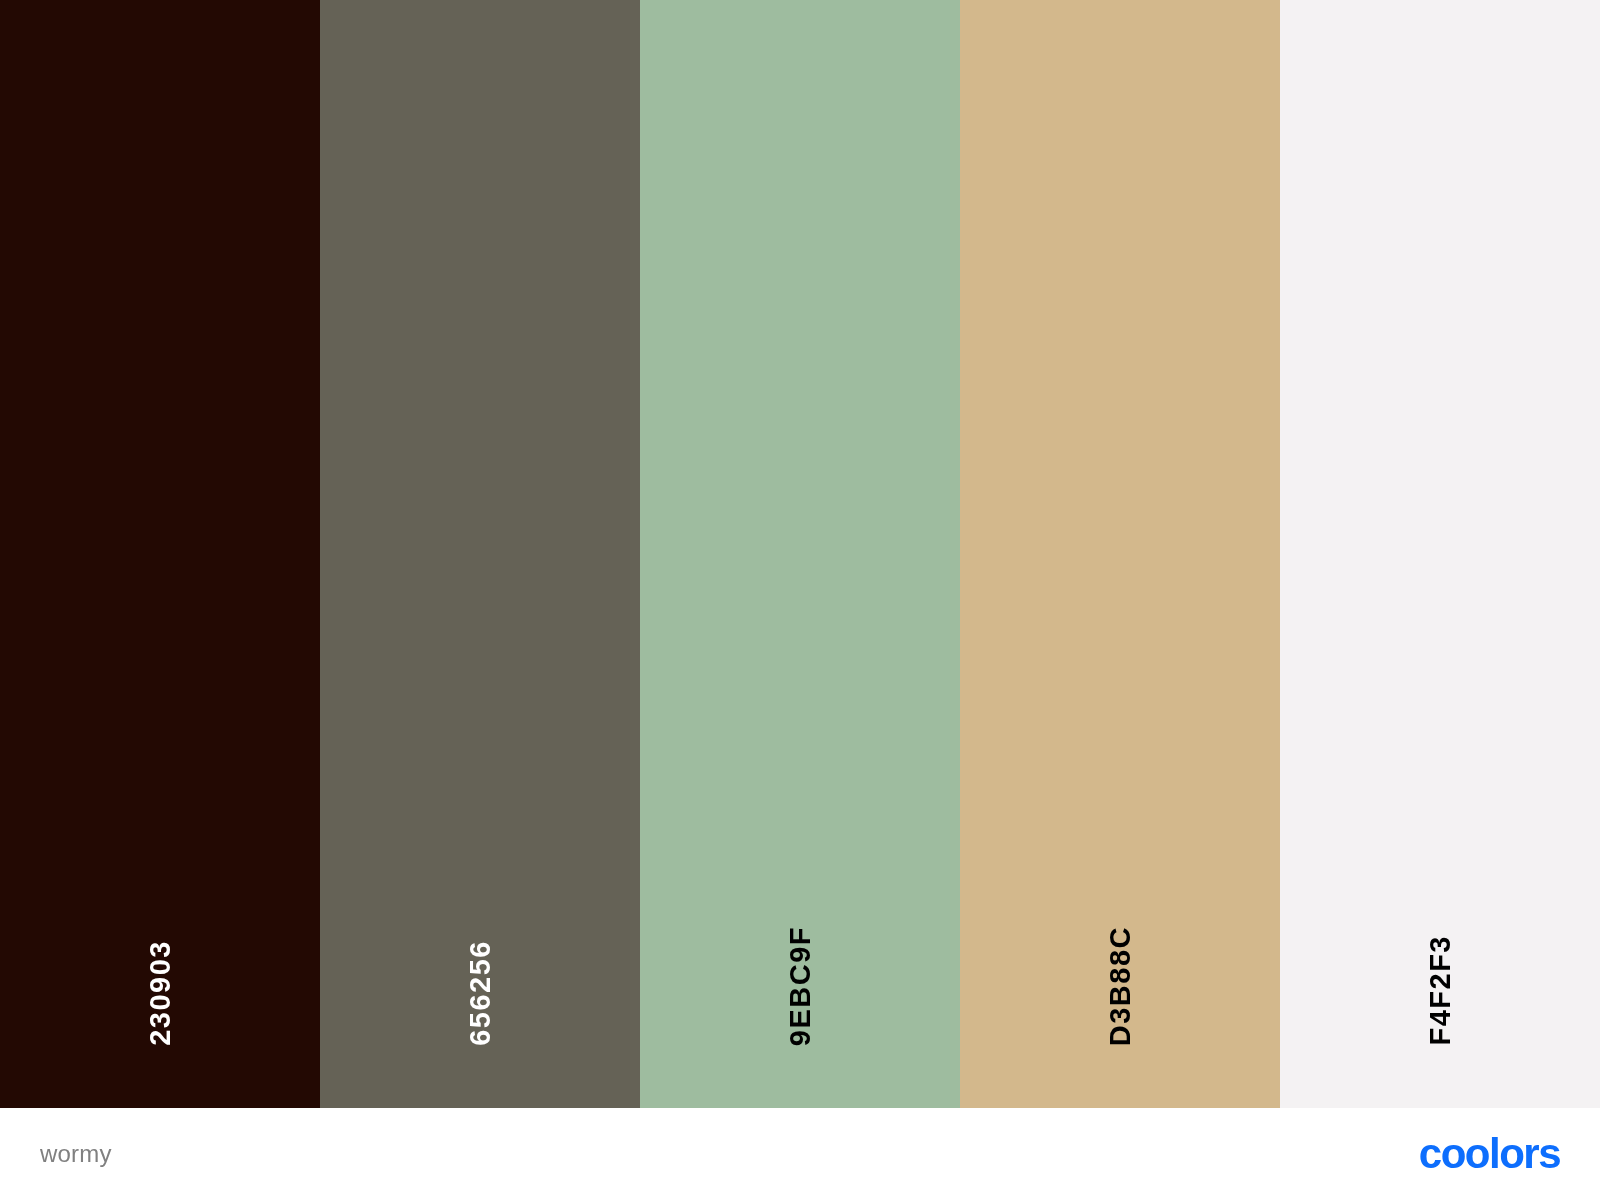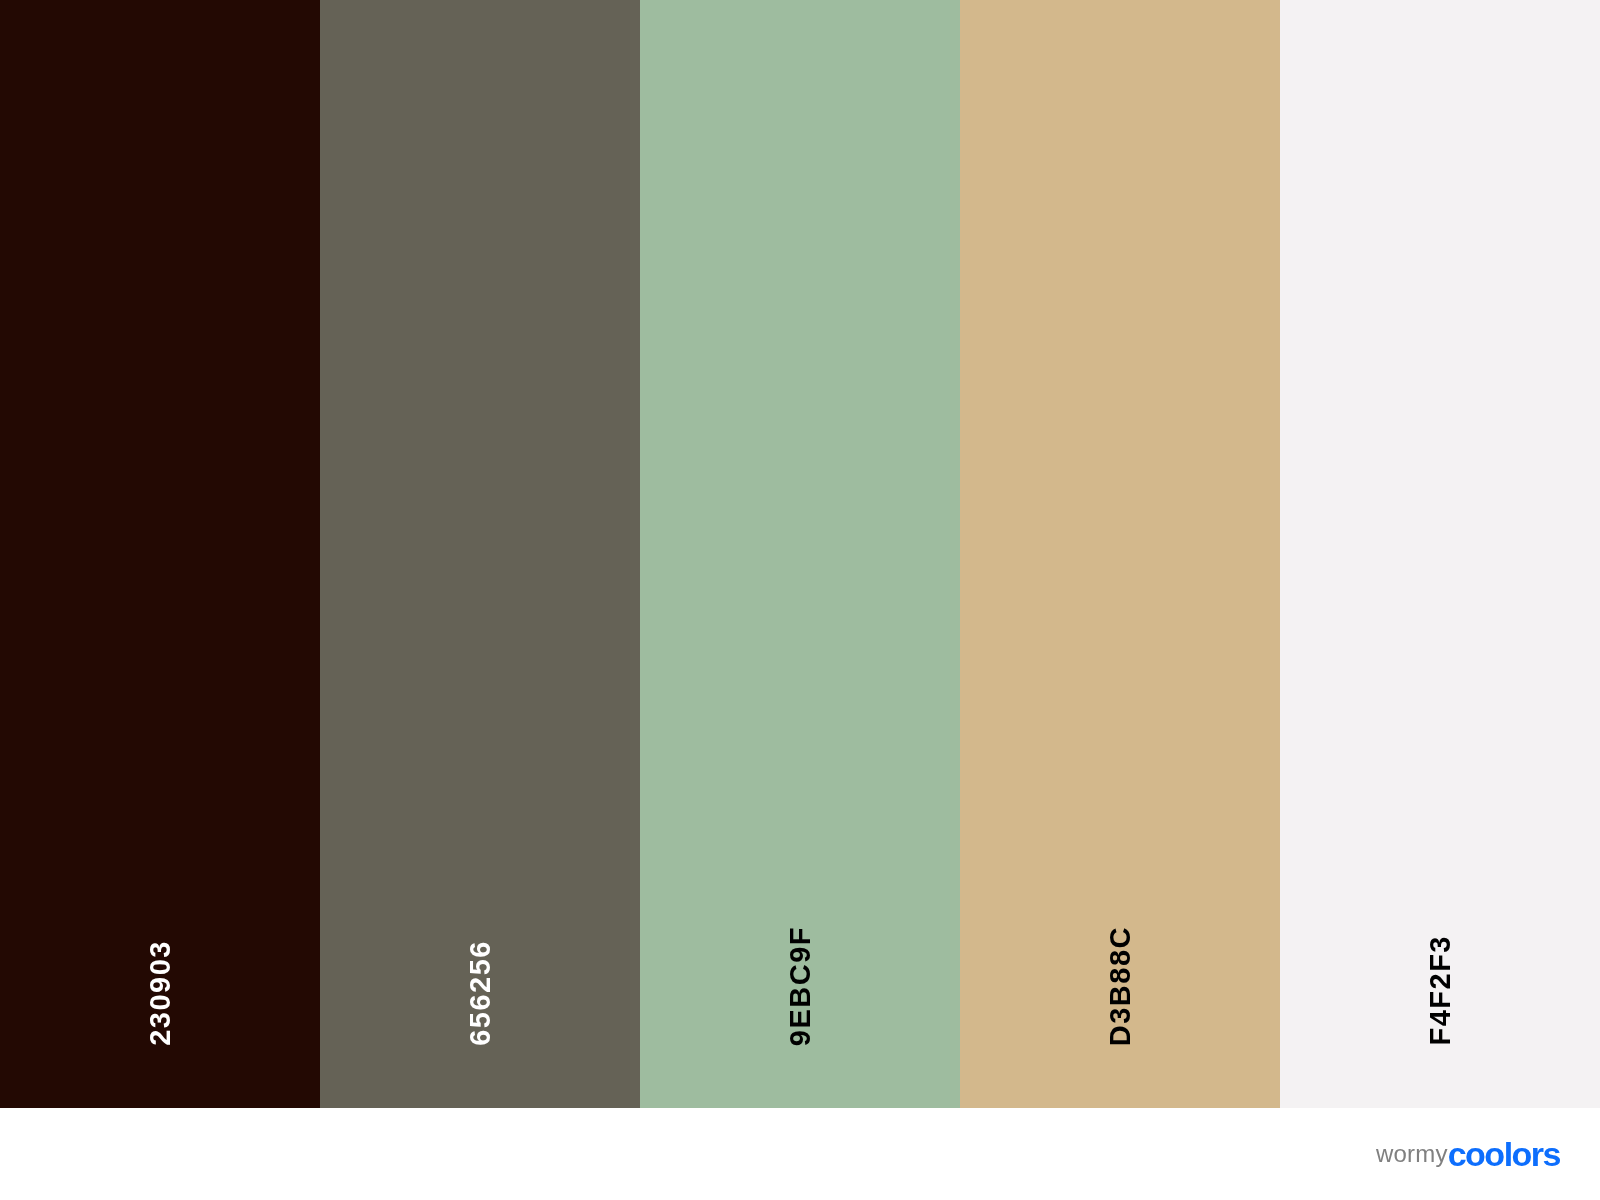--- a/index.html
+++ b/index.html
@@ -42,31 +42,31 @@
     white-space:nowrap;
   }
 
   
   #footer {
     flex:1 1 auto;
     width:1600px;
     background:#ffffff;
     display:flex;
     align-items:center;
-    justify-content:flex-end;
+    justify-content:space-between;
     padding:0 40px;
   }
   #palette-name {
     font-size:24px;
     color:#808080;
     font-family:"Liberation Sans", sans-serif;
     letter-spacing:0.2px;
   }
   #brand-logo {
-    font-size:34px;
+    font-size:42px;
     font-weight:bold;
     color:#0d6efd;
     letter-spacing:-1.5px;
     font-family:"Liberation Sans", sans-serif;
   }
 </style>
 </head>
 <body>
 
 <div id="app">

